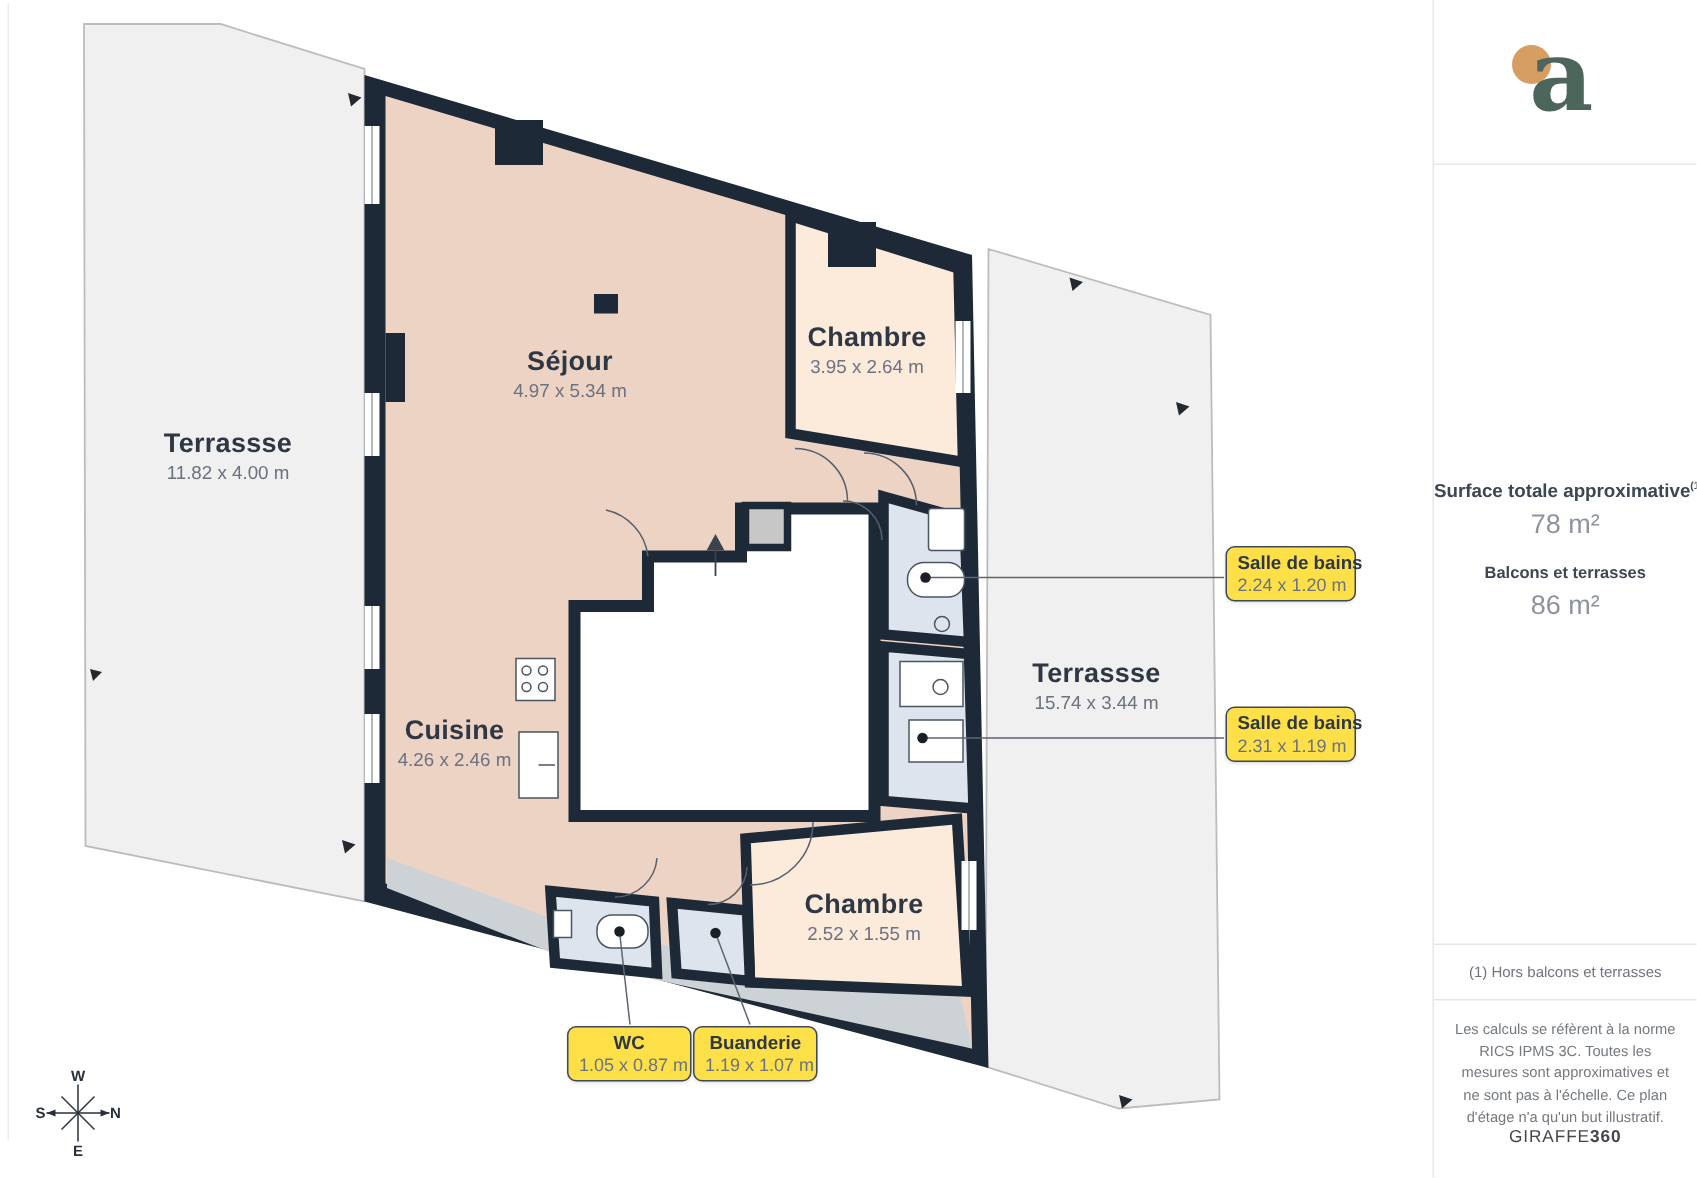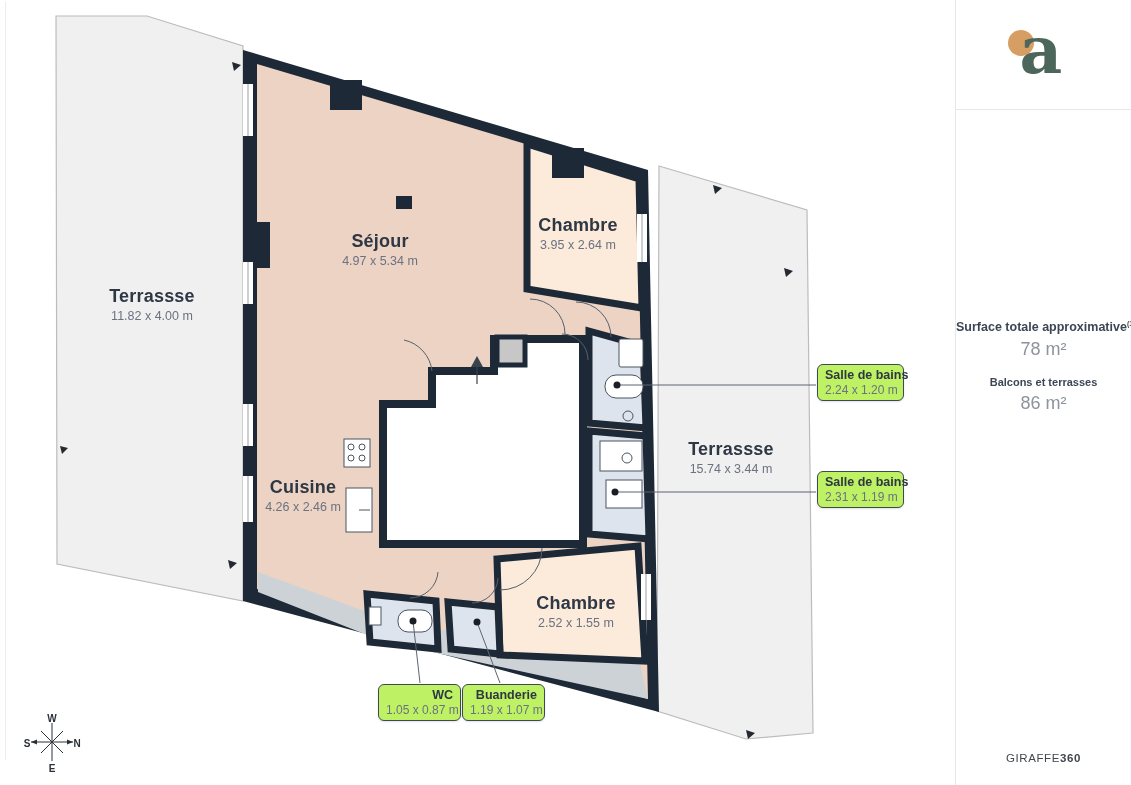--- a/index.html
+++ b/index.html
@@ -12,22 +12,22 @@
   body{font-family:"Liberation Sans",sans-serif;background:#fff;}
   #stage{position:relative;width:1131px;height:785px;background:#fff;overflow:hidden;}
   #plan{position:absolute;left:0;top:0;width:955px;height:785px;}
   #plan svg{position:absolute;left:0;top:0;}
   .edge-line{position:absolute;left:5px;top:2px;width:1px;height:758px;background:#ececec;}
 
   .room-label{position:absolute;transform:translate(-50%,-50%);text-align:center;white-space:nowrap;}
   .room-label .rname{display:block;font-size:18px;font-weight:bold;color:var(--ink);letter-spacing:.2px;}
   .room-label .rdims{display:block;font-size:12.5px;color:var(--dim);margin-top:2px;}
 
-  .callout{position:absolute;background:#bef264;border:1.5px solid #3f4956;border-radius:6px;
-    padding:3px 7px;text-align:right;white-space:nowrap;box-shadow:0 1px 2px rgba(0,0,0,.12);}
+  .callout{position:absolute;background:#fde047;border:1.5px solid #3f4956;border-radius:6px;
+    padding:3px 7px;text-align:center;white-space:nowrap;box-shadow:0 1px 2px rgba(0,0,0,.12);}
   .callout .cname{display:block;font-size:12.5px;font-weight:bold;color:var(--ink);}
   .callout .cdims{display:block;font-size:12px;color:var(--dim);margin-top:1px;}
 
   .compass-letter{position:absolute;transform:translate(-50%,-50%);font-size:10px;font-weight:bold;color:#2a3038;}
 
   #sidebar{position:absolute;left:955px;top:0;width:176px;height:785px;border-left:1px solid var(--rule);background:#fff;}
   .logo-block{position:absolute;left:0;top:0;width:100%;height:110px;border-bottom:1px solid var(--rule);}
   .logo{position:absolute;left:50%;top:22px;transform:translateX(-50%);width:72px;height:70px;}
   .logo-dot{position:absolute;left:0;top:8px;width:26px;height:26px;border-radius:50%;background:var(--logo-dot);}
   .logo-letter{position:absolute;left:12px;top:-14px;font-family:"DejaVu Serif",serif;font-weight:bold;
@@ -241,19 +241,23 @@
       </div>
     </div>
 
     <div class="stats">
       <div class="stat-title"><span>Surface totale approximative</span><sup>(1)</sup></div>
       <div class="stat-value">78 m²</div>
       <div class="stat-sub">Balcons et terrasses</div>
       <div class="stat-value">86 m²</div>
     </div>
 
-
+    <div class="footnote-block">
+      <span>(1) Hors balcons et terrasses</span>
+    </div>
+
+    <div class="disclaimer">Les calculs se réfèrent à la norme RICS IPMS 3C. Toutes les mesures sont approximatives et ne sont pas à l'échelle. Ce plan d'étage n'a qu'un but illustratif.</div>
 
     <div class="brand">
       <span class="b1">GIRAFFE</span><span class="b2">360</span>
     </div>
   </div>
 </div>
 
 </body></html>

